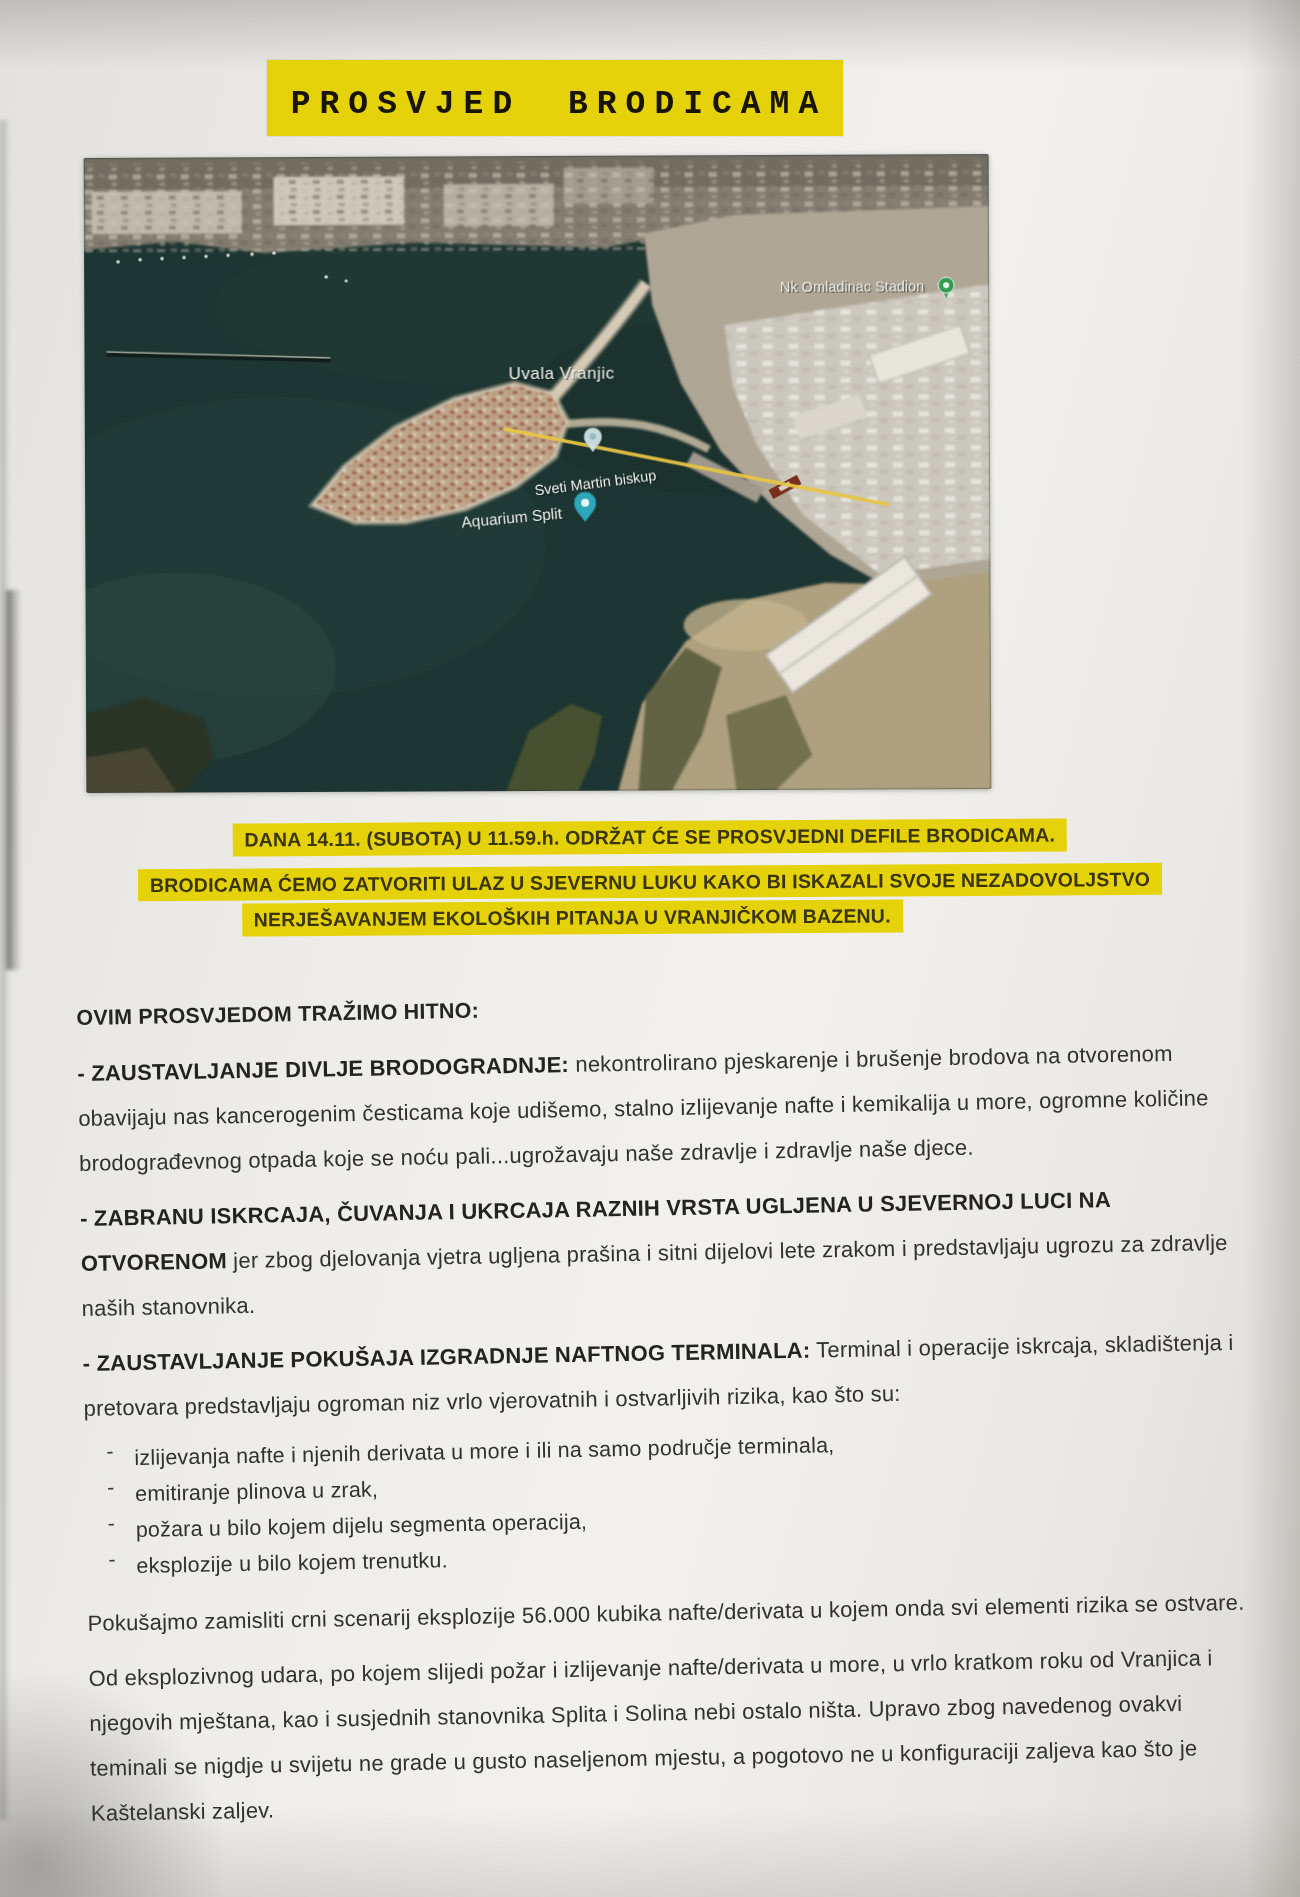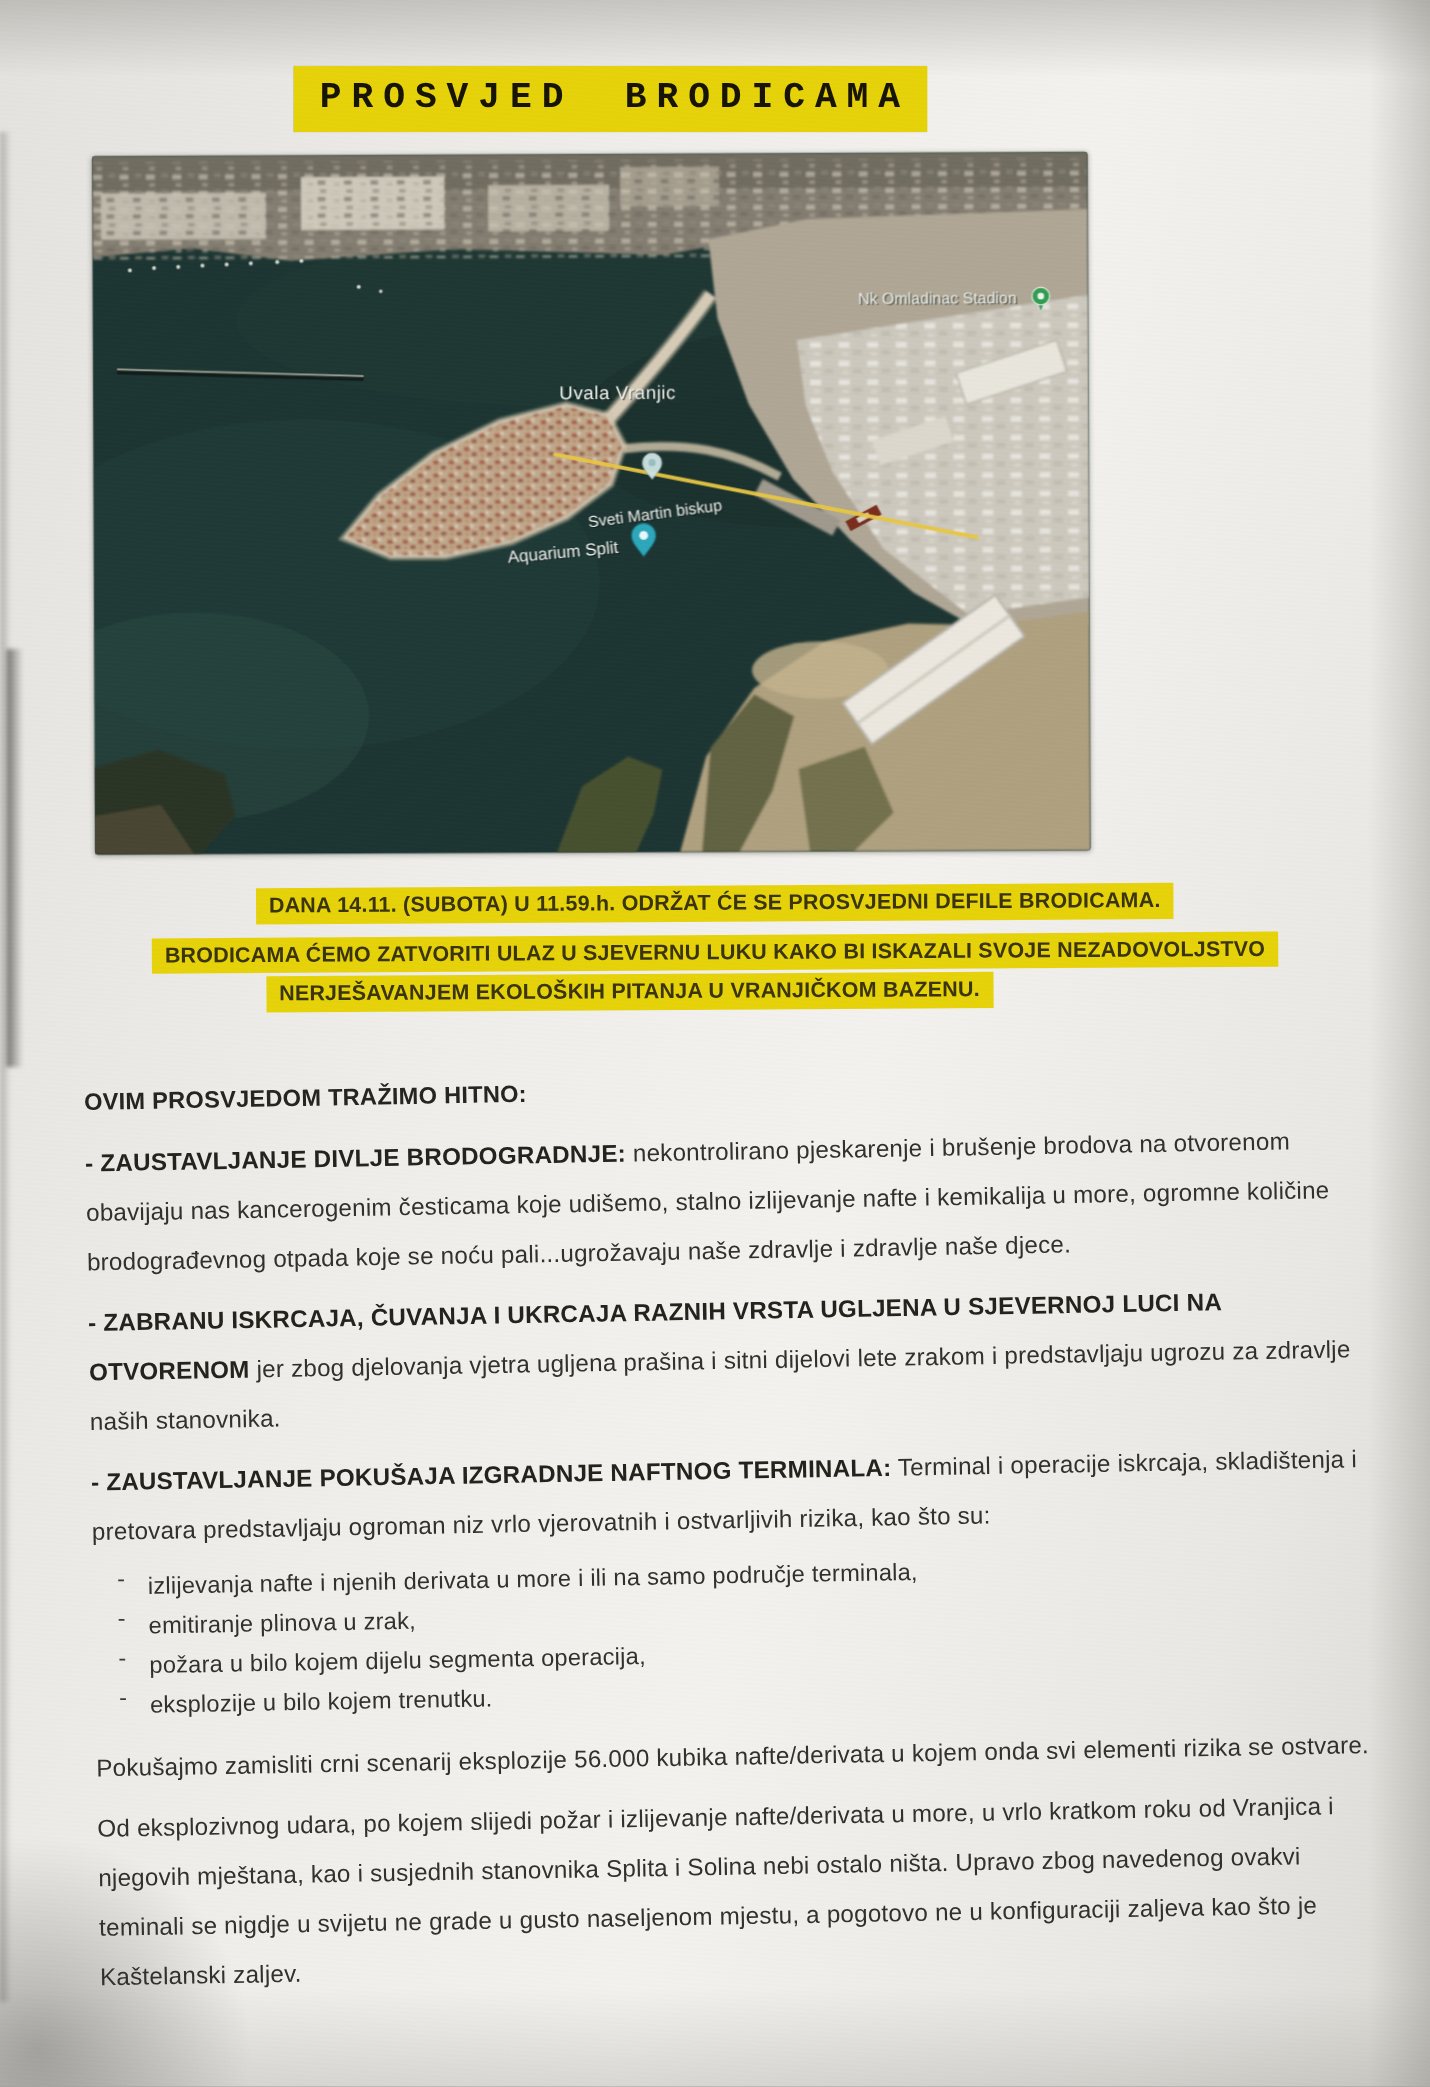--- a/index.html
+++ b/index.html
@@ -23,21 +23,21 @@
   .grain{position:absolute;inset:0;pointer-events:none;opacity:.5;
     background:repeating-linear-gradient(4deg,rgba(0,0,0,.015) 0 2px,rgba(255,255,255,.012) 2px 4px);}
   .content{position:absolute;inset:0;}
 
   
   .title-row{margin-top:60px;text-align:center;padding-right:190px;}
   .title-hl{
     display:inline-block;background:#e7d30a;color:#181507;
     font-family:"Liberation Mono","DejaVu Sans Mono",monospace;
     font-weight:700;font-size:33px;letter-spacing:9px;word-spacing:18px;
-    padding:10px 16px 13px 24px;box-shadow:0 0 1px rgba(120,110,10,.5);
+    padding:26px 16px 13px 24px;box-shadow:0 0 1px rgba(120,110,10,.5);
   }
 
   
   .map-wrap{margin:20px 0 0 85px;width:905px;height:635px;border-radius:3px;overflow:hidden;
     position:relative;box-shadow:0 1px 5px rgba(60,58,50,.35);transform:rotate(-.25deg);
     filter:blur(.35px) saturate(.96);background:#1d3633;}
   .map-wrap svg{display:block;}
   .map-label{font-family:"Liberation Sans",sans-serif;}
 
   

